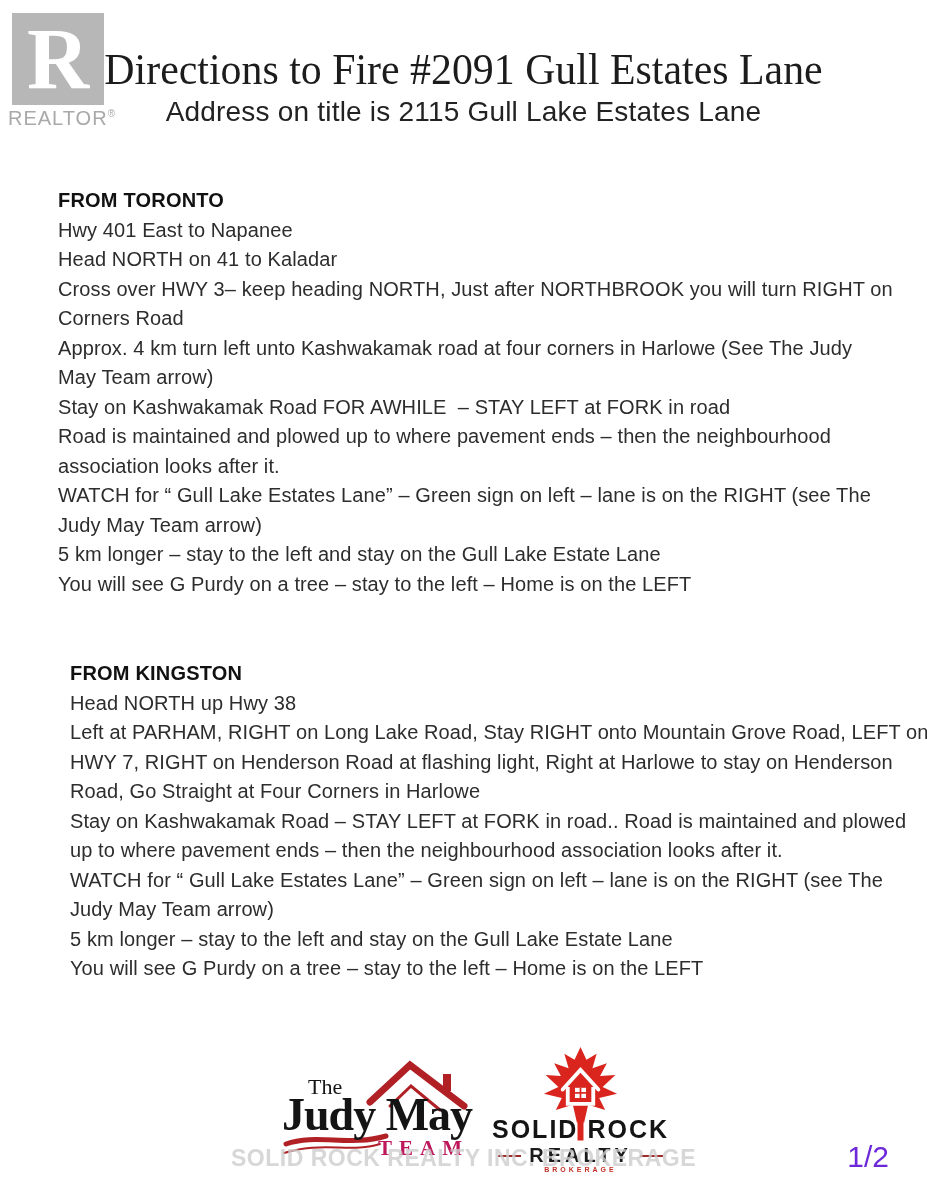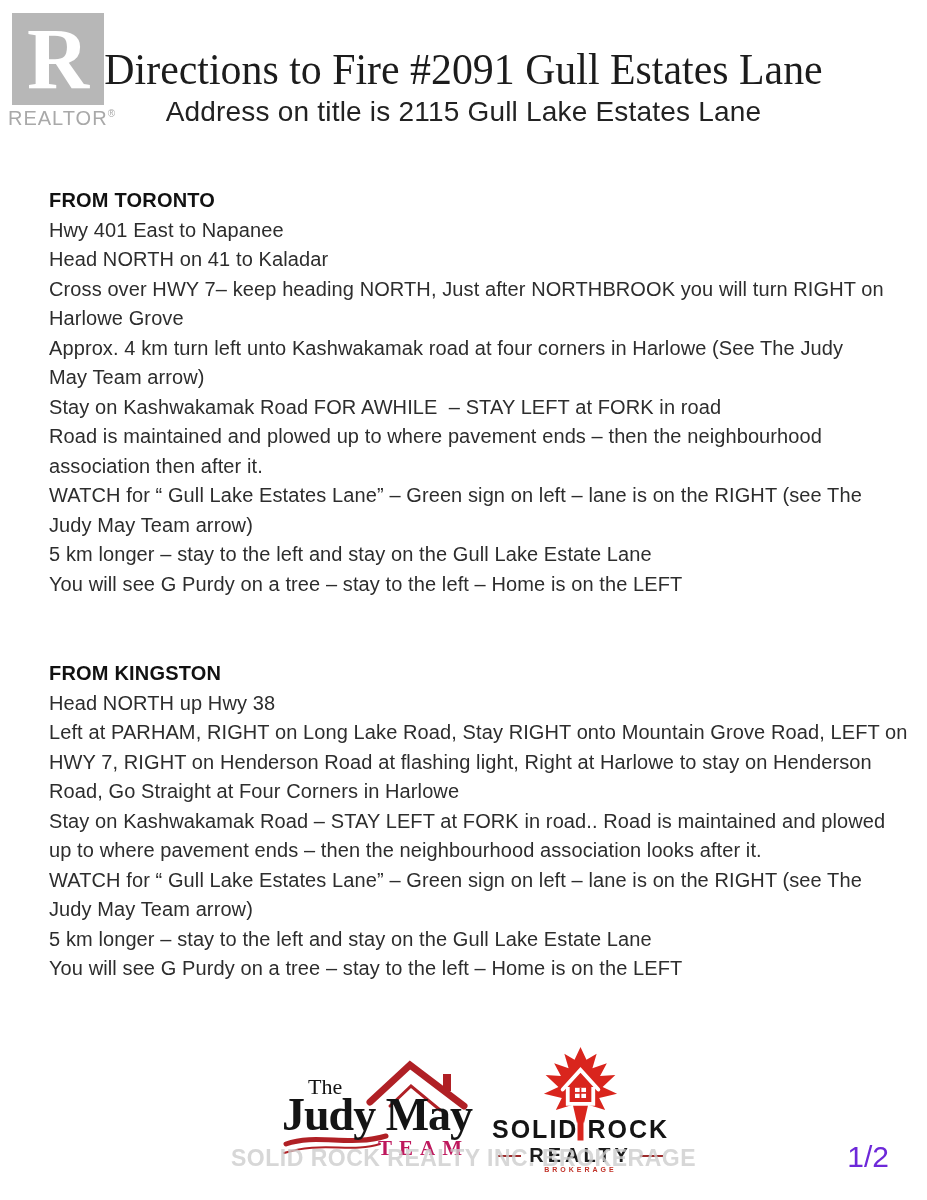--- a/index.html
+++ b/index.html
@@ -35,22 +35,22 @@
     transform:scaleX(0.93); transform-origin:center;
     white-space:nowrap;
   }
   .doc-subtitle {
     margin-top:2px;
     font-size:28px; line-height:32px; color:#222222;
     letter-spacing:0.2px; white-space:nowrap;
   }
 
   
-  .sections { position:absolute; left:49px; top:186px; width:840px; }
-  .section + .section { margin-top:60px; }
+  .sections { position:absolute; left:58px; top:186px; width:840px; }
+  .section + .section { margin-top:60px;margin-left:12px; }
   .section-heading {
     font-size:20px; font-weight:bold; color:#111111;
     line-height:29.5px; letter-spacing:0.2px; white-space:pre;
   }
   .dir-line {
     font-size:20px; line-height:29.5px; color:#2d2d2d;
     letter-spacing:0.1px; white-space:pre;
   }
 
   
@@ -114,27 +114,27 @@
     <div class="doc-title">Directions to Fire #2091 Gull Estates Lane</div>
     <div class="doc-subtitle">Address on title is 2115 Gull Lake Estates Lane</div>
   </div>
 
   <div class="sections">
     <div class="section">
       <div class="section-heading">FROM TORONTO</div>
       <div>
           <div class="dir-line">Hwy 401 East to Napanee</div>
           <div class="dir-line">Head NORTH on 41 to Kaladar</div>
-          <div class="dir-line">Cross over HWY 7– keep heading NORTH, Just after NORTHBROOK you will turn RIGHT on</div>
-          <div class="dir-line">Harlowe Grove</div>
+          <div class="dir-line">Cross over HWY 3– keep heading NORTH, Just after NORTHBROOK you will turn RIGHT on</div>
+          <div class="dir-line">Corners Road</div>
           <div class="dir-line">Approx. 4 km turn left unto Kashwakamak road at four corners in Harlowe (See The Judy</div>
           <div class="dir-line">May Team arrow)</div>
           <div class="dir-line">Stay on Kashwakamak Road FOR AWHILE  – STAY LEFT at FORK in road</div>
           <div class="dir-line">Road is maintained and plowed up to where pavement ends – then the neighbourhood</div>
-          <div class="dir-line">association then after it.</div>
+          <div class="dir-line">association looks after it.</div>
           <div class="dir-line">WATCH for “ Gull Lake Estates Lane” – Green sign on left – lane is on the RIGHT (see The</div>
           <div class="dir-line">Judy May Team arrow)</div>
           <div class="dir-line">5 km longer – stay to the left and stay on the Gull Lake Estate Lane</div>
           <div class="dir-line">You will see G Purdy on a tree – stay to the left – Home is on the LEFT</div>
         </div>
     </div>
 
     <div class="section">
       <div class="section-heading">FROM KINGSTON</div>
       <div>

